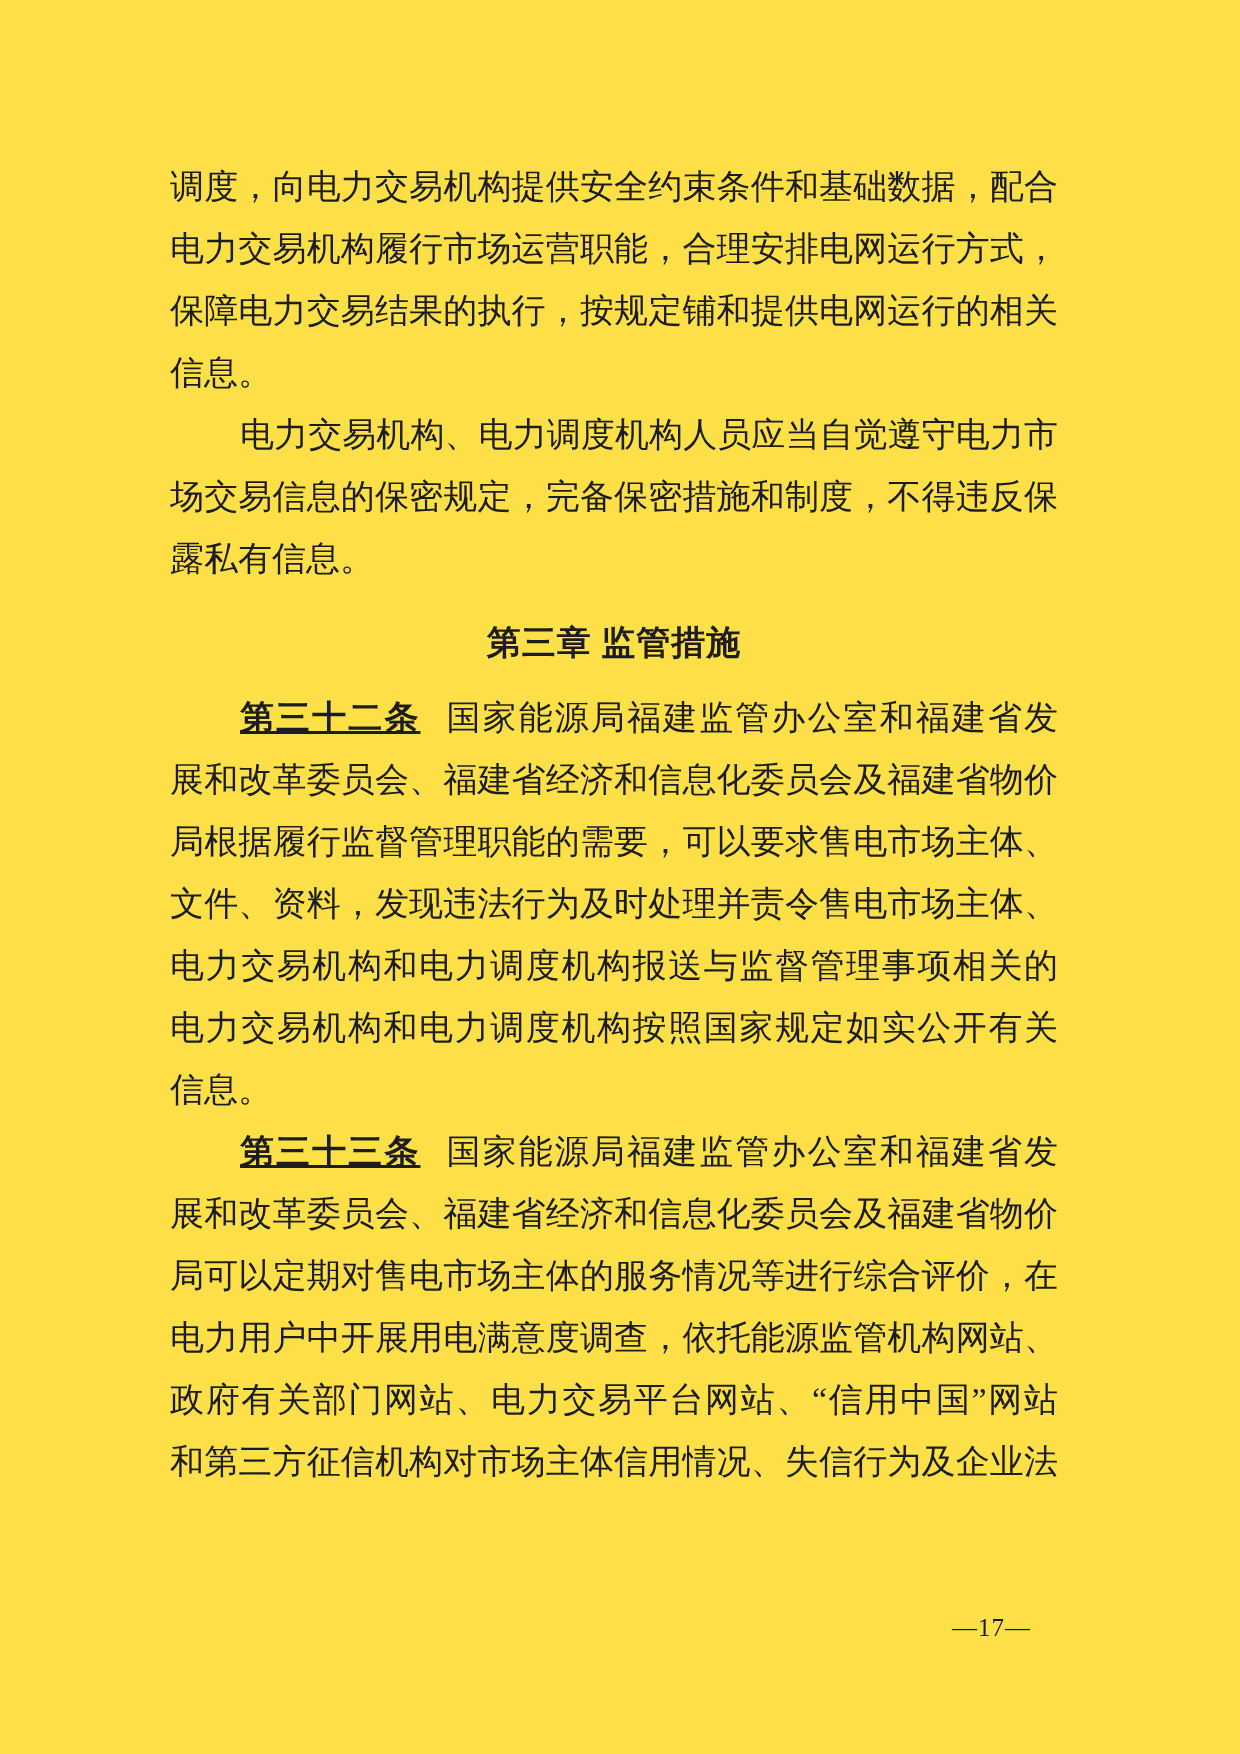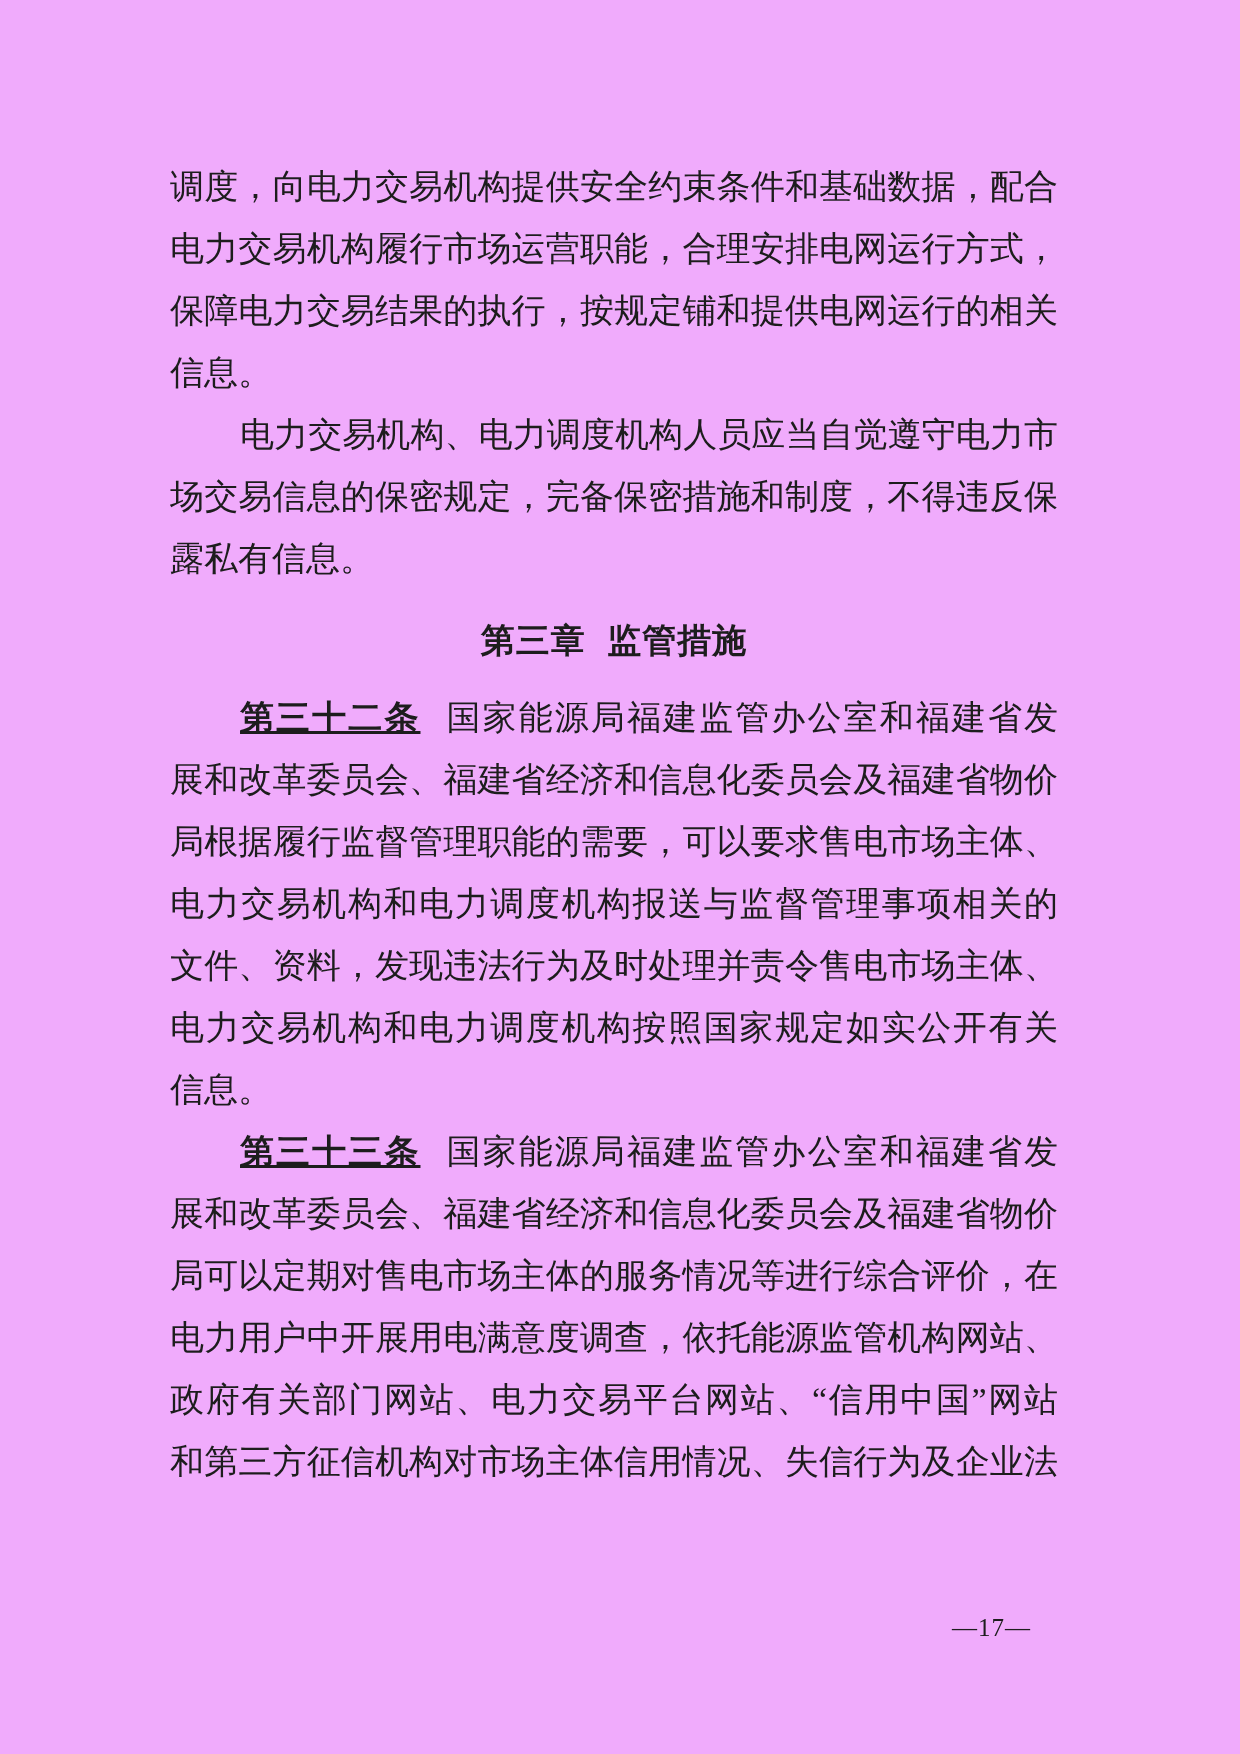--- a/index.html
+++ b/index.html
@@ -4,21 +4,21 @@
 <style>
   html, body {
     margin: 0;
     padding: 0;
     background: #ffffff;
   }
   .page {
     position: relative;
     width: 1240px;
     height: 1754px;
-    background: #f0abfc;
+    background: #fde047;
     overflow: hidden;
     font-family: "Liberation Serif", "DejaVu Serif", serif;
     color: #1d1d1d;
   }
   .content {
     position: absolute;
     left: 170px;
     top: 156px;
     width: 888px;
     font-size: 34px;
@@ -36,21 +36,21 @@
   }
   .indent {
     text-indent: 70px;
   }
   .chapter-heading {
     height: 62px;
     margin-top: 22px;
     margin-bottom: 13px;
     text-align: center;
     font-weight: 700;
-    font-family: Liberation Mono, monospace;
+    font-family: Liberation Serif, serif;
     letter-spacing: 1px;
   }
   .article-num {
     font-weight: 700;
     margin-right: 26px;
     text-decoration: underline;
   }
   .page-number {
     position: absolute;
     left: 952px;
@@ -77,22 +77,22 @@
     <div class="line fill">场交易信息的保密规定，完备保密措施和制度，不得违反保</div>
     <div class="line">露私有信息。</div>
 
     <div class="chapter-heading">第三章 监管措施</div>
 
     <div class="line fill indent">
       <span class="article-num">第三十二条</span><span>国家能源局福建监管办公室和福建省发</span>
     </div>
     <div class="line fill">展和改革委员会、福建省经济和信息化委员会及福建省物价</div>
     <div class="line fill">局根据履行监督管理职能的需要，可以要求售电市场主体、</div>
+    <div class="line fill">文件、资料，发现违法行为及时处理并责令售电市场主体、</div>
     <div class="line fill">电力交易机构和电力调度机构报送与监督管理事项相关的</div>
-    <div class="line fill">文件、资料，发现违法行为及时处理并责令售电市场主体、</div>
     <div class="line fill">电力交易机构和电力调度机构按照国家规定如实公开有关</div>
     <div class="line">信息。</div>
 
     <div class="line fill indent">
       <span class="article-num">第三十三条</span><span>国家能源局福建监管办公室和福建省发</span>
     </div>
     <div class="line fill">展和改革委员会、福建省经济和信息化委员会及福建省物价</div>
     <div class="line fill">局可以定期对售电市场主体的服务情况等进行综合评价，在</div>
     <div class="line fill">电力用户中开展用电满意度调查，依托能源监管机构网站、</div>
     <div class="line fill">政府有关部门网站、电力交易平台网站、“信用中国”网站</div>

